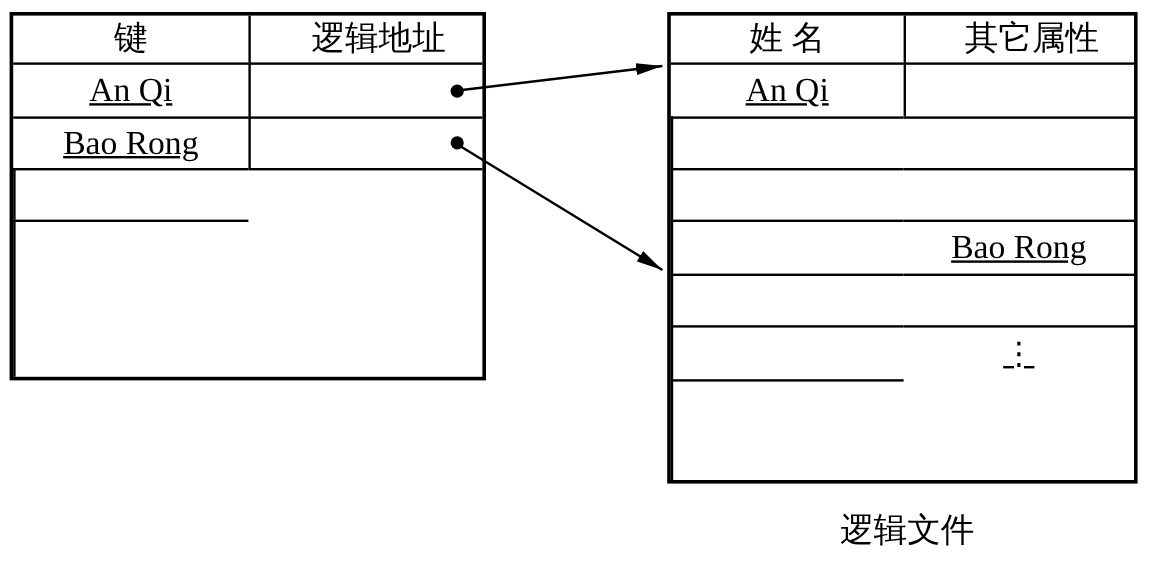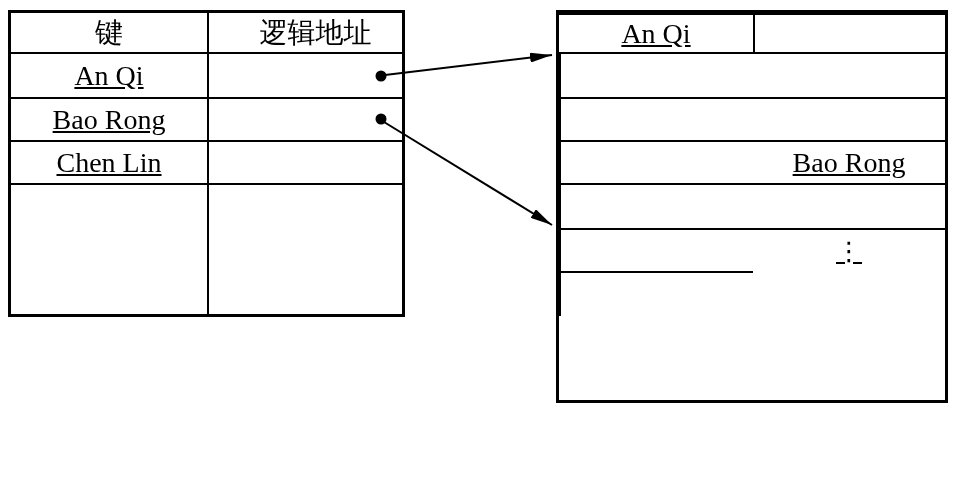--- a/index.html
+++ b/index.html
@@ -84,28 +84,29 @@
   <div class="tbl" id="index-table">
     <div class="cell hdr">键</div>
     <div class="cell hdr c2">逻辑地址</div>
 
     <div class="cell rt">An Qi</div>
     <div class="cell rt c2"></div>
 
     <div class="cell rt">Bao Rong</div>
     <div class="cell rt c2"></div>
 
-    <div class="cell rt">Chen Lin</div>
     <div class="cell rt c2"></div>
 
     <div class="cell rt"></div>
     <div class="cell rt c2"></div>
   </div>
 
   <div class="tbl" id="logical-table">
+    <div class="cell hdr">姓  名</div>
+    <div class="cell hdr c2">其它属性</div>
 
     <div class="cell rt">An Qi</div>
     <div class="cell rt c2"></div>
 
     <div class="cell rt c2"></div>
 
     <div class="cell rt"></div>
     <div class="cell rt c2"></div>
 
     <div class="cell rt"></div>
@@ -114,20 +115,21 @@
     <div class="cell rt">Bao Rong</div>
     <div class="cell rt c2"></div>
 
     <div class="cell rt"></div>
     <div class="cell rt c2"></div>
 
     <div class="cell rt ellip">⋮</div>
     <div class="cell rt c2"></div>
   </div>
 
+  <div id="caption">逻辑文件</div>
 
   <svg id="overlay" width="960" height="480" viewBox="0 0 960 480" xmlns="http://www.w3.org/2000/svg">
     <defs>
       <marker id="arrowhead" markerUnits="userSpaceOnUse" markerWidth="22" markerHeight="10" refX="22" refY="5" orient="auto">
         <path d="M0,0 L22,5 L0,10 Z" fill="#000"></path>
       </marker>
     </defs>
     <circle cx="381" cy="76" r="5.5" fill="#000"></circle>
     <circle cx="381" cy="119" r="5.5" fill="#000"></circle>
     <line x1="385" y1="75" x2="552" y2="55" stroke="#000" stroke-width="2" marker-end="url(#arrowhead)"></line>

